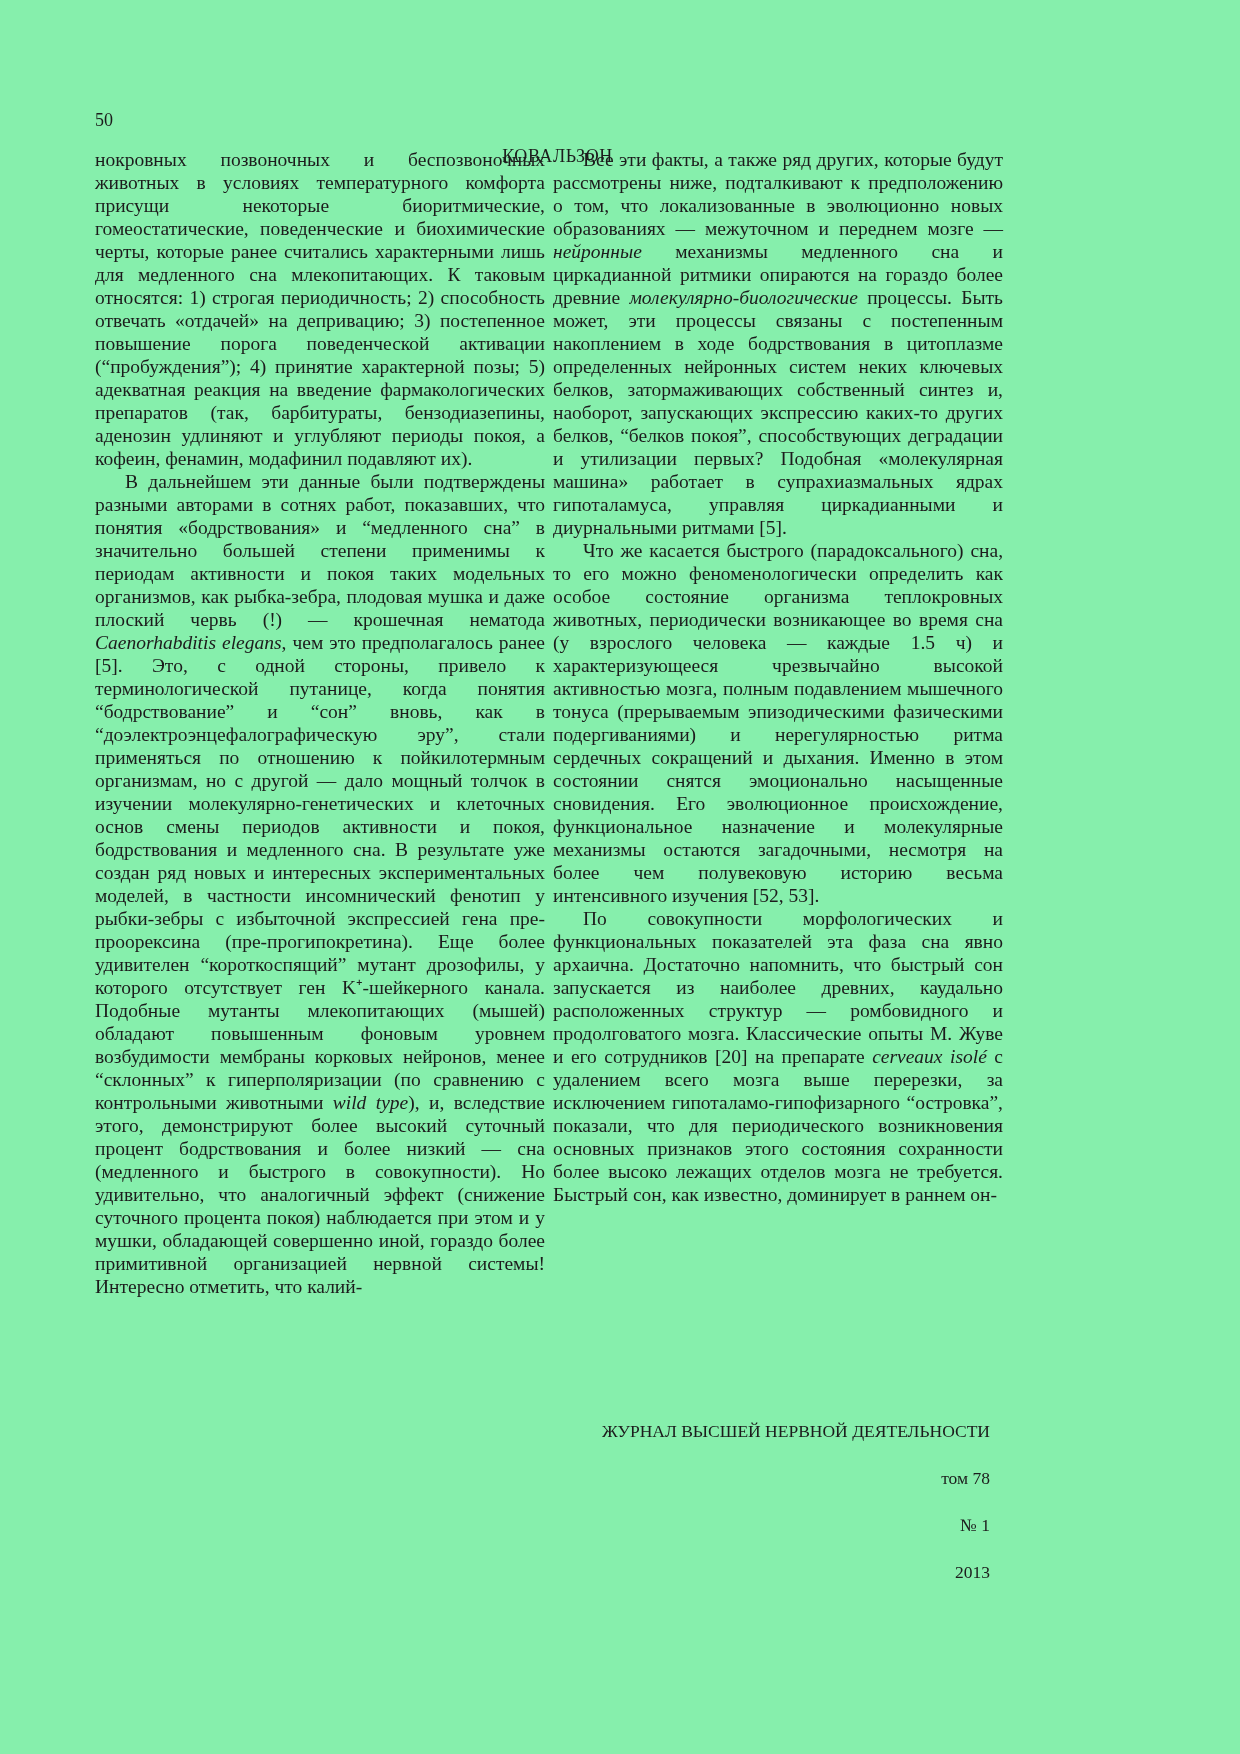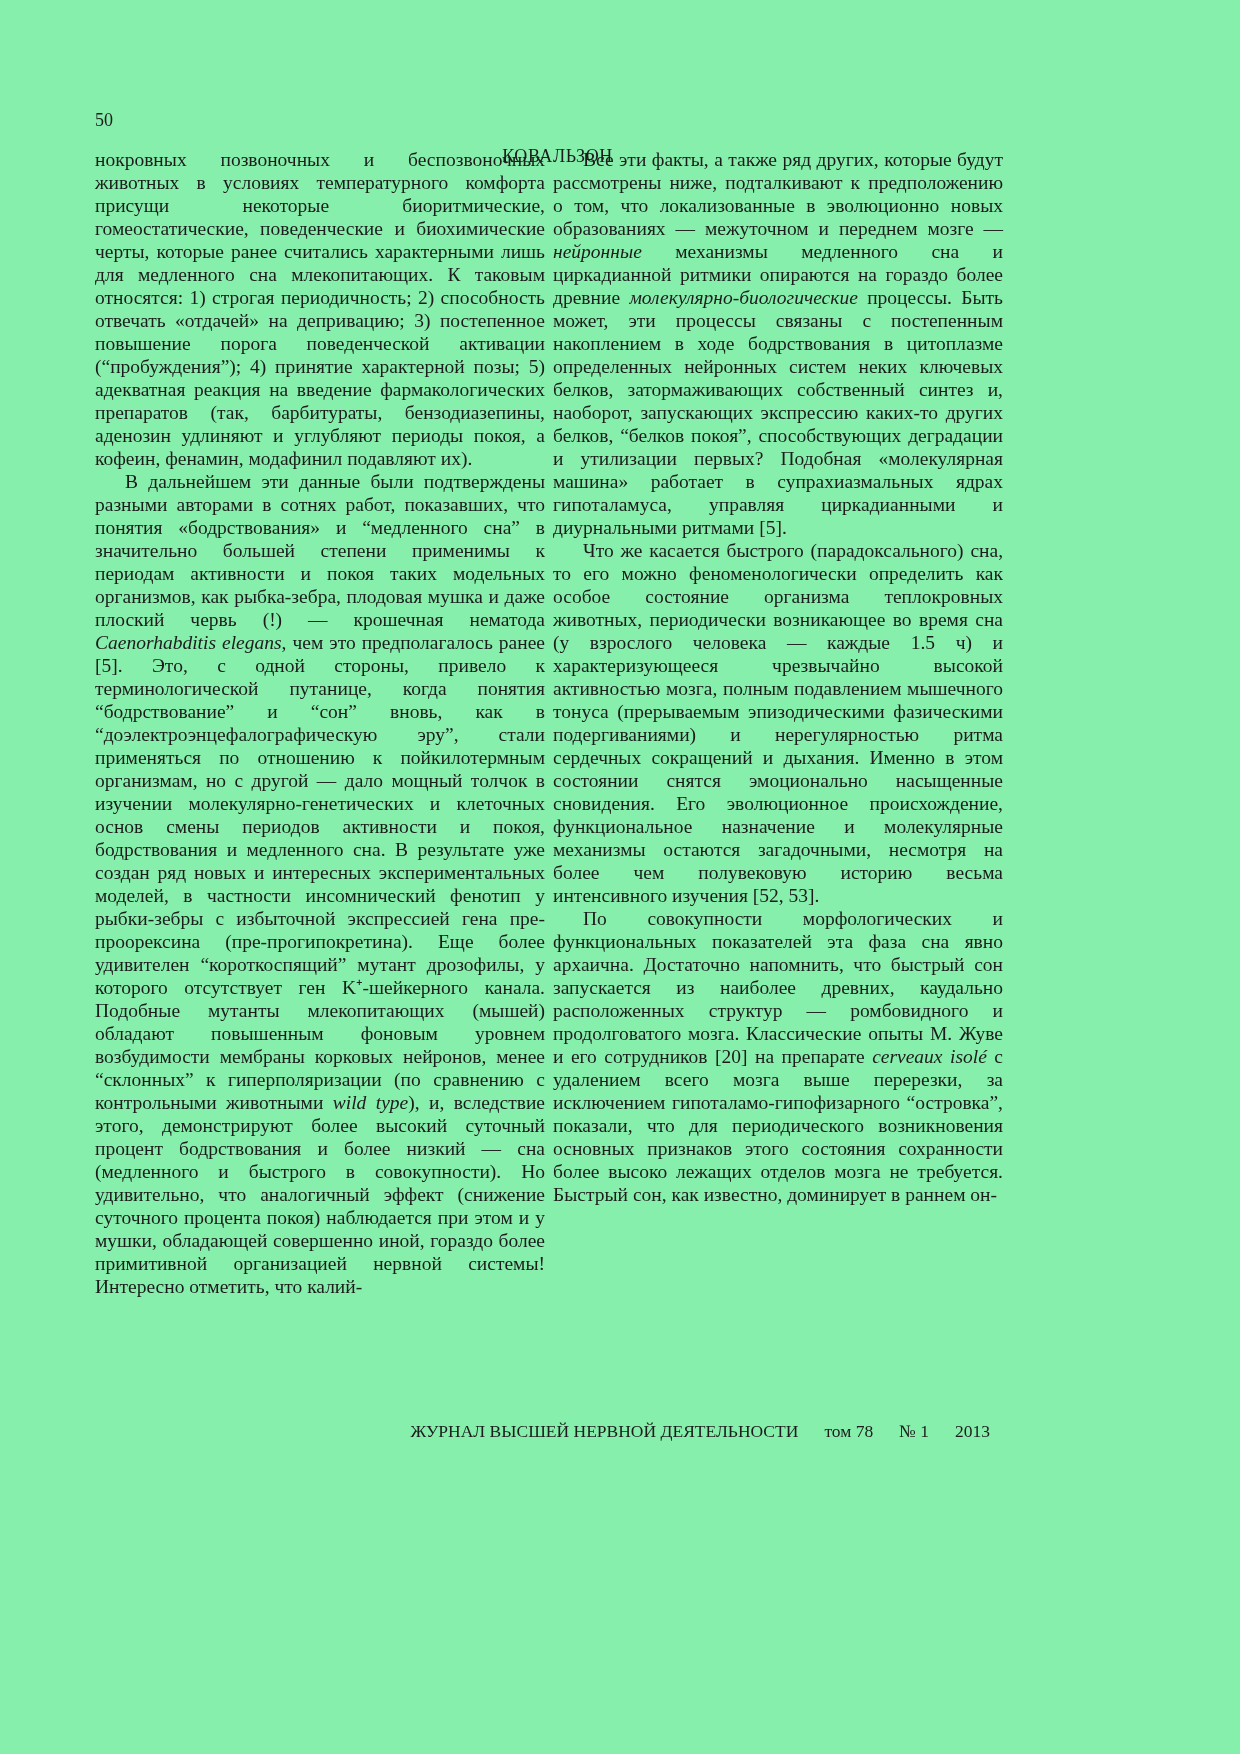--- a/index.html
+++ b/index.html
@@ -69,20 +69,21 @@
     left: 95px;
     width: 925px;
     display: flex;
     justify-content: flex-end;
     align-items: flex-end;
     gap: 26px;
     padding-right: 30px;
     box-sizing: border-box;
     font-size: 17.5px;
     white-space: nowrap;
+    flex-direction: column;
   }
 </style>
 </head>
 <body>
 
 <div class="page">
 
   <div class="running-head">
     <span class="page-num">50</span>
     <span class="running-title">КОВАЛЬЗОН</span>

